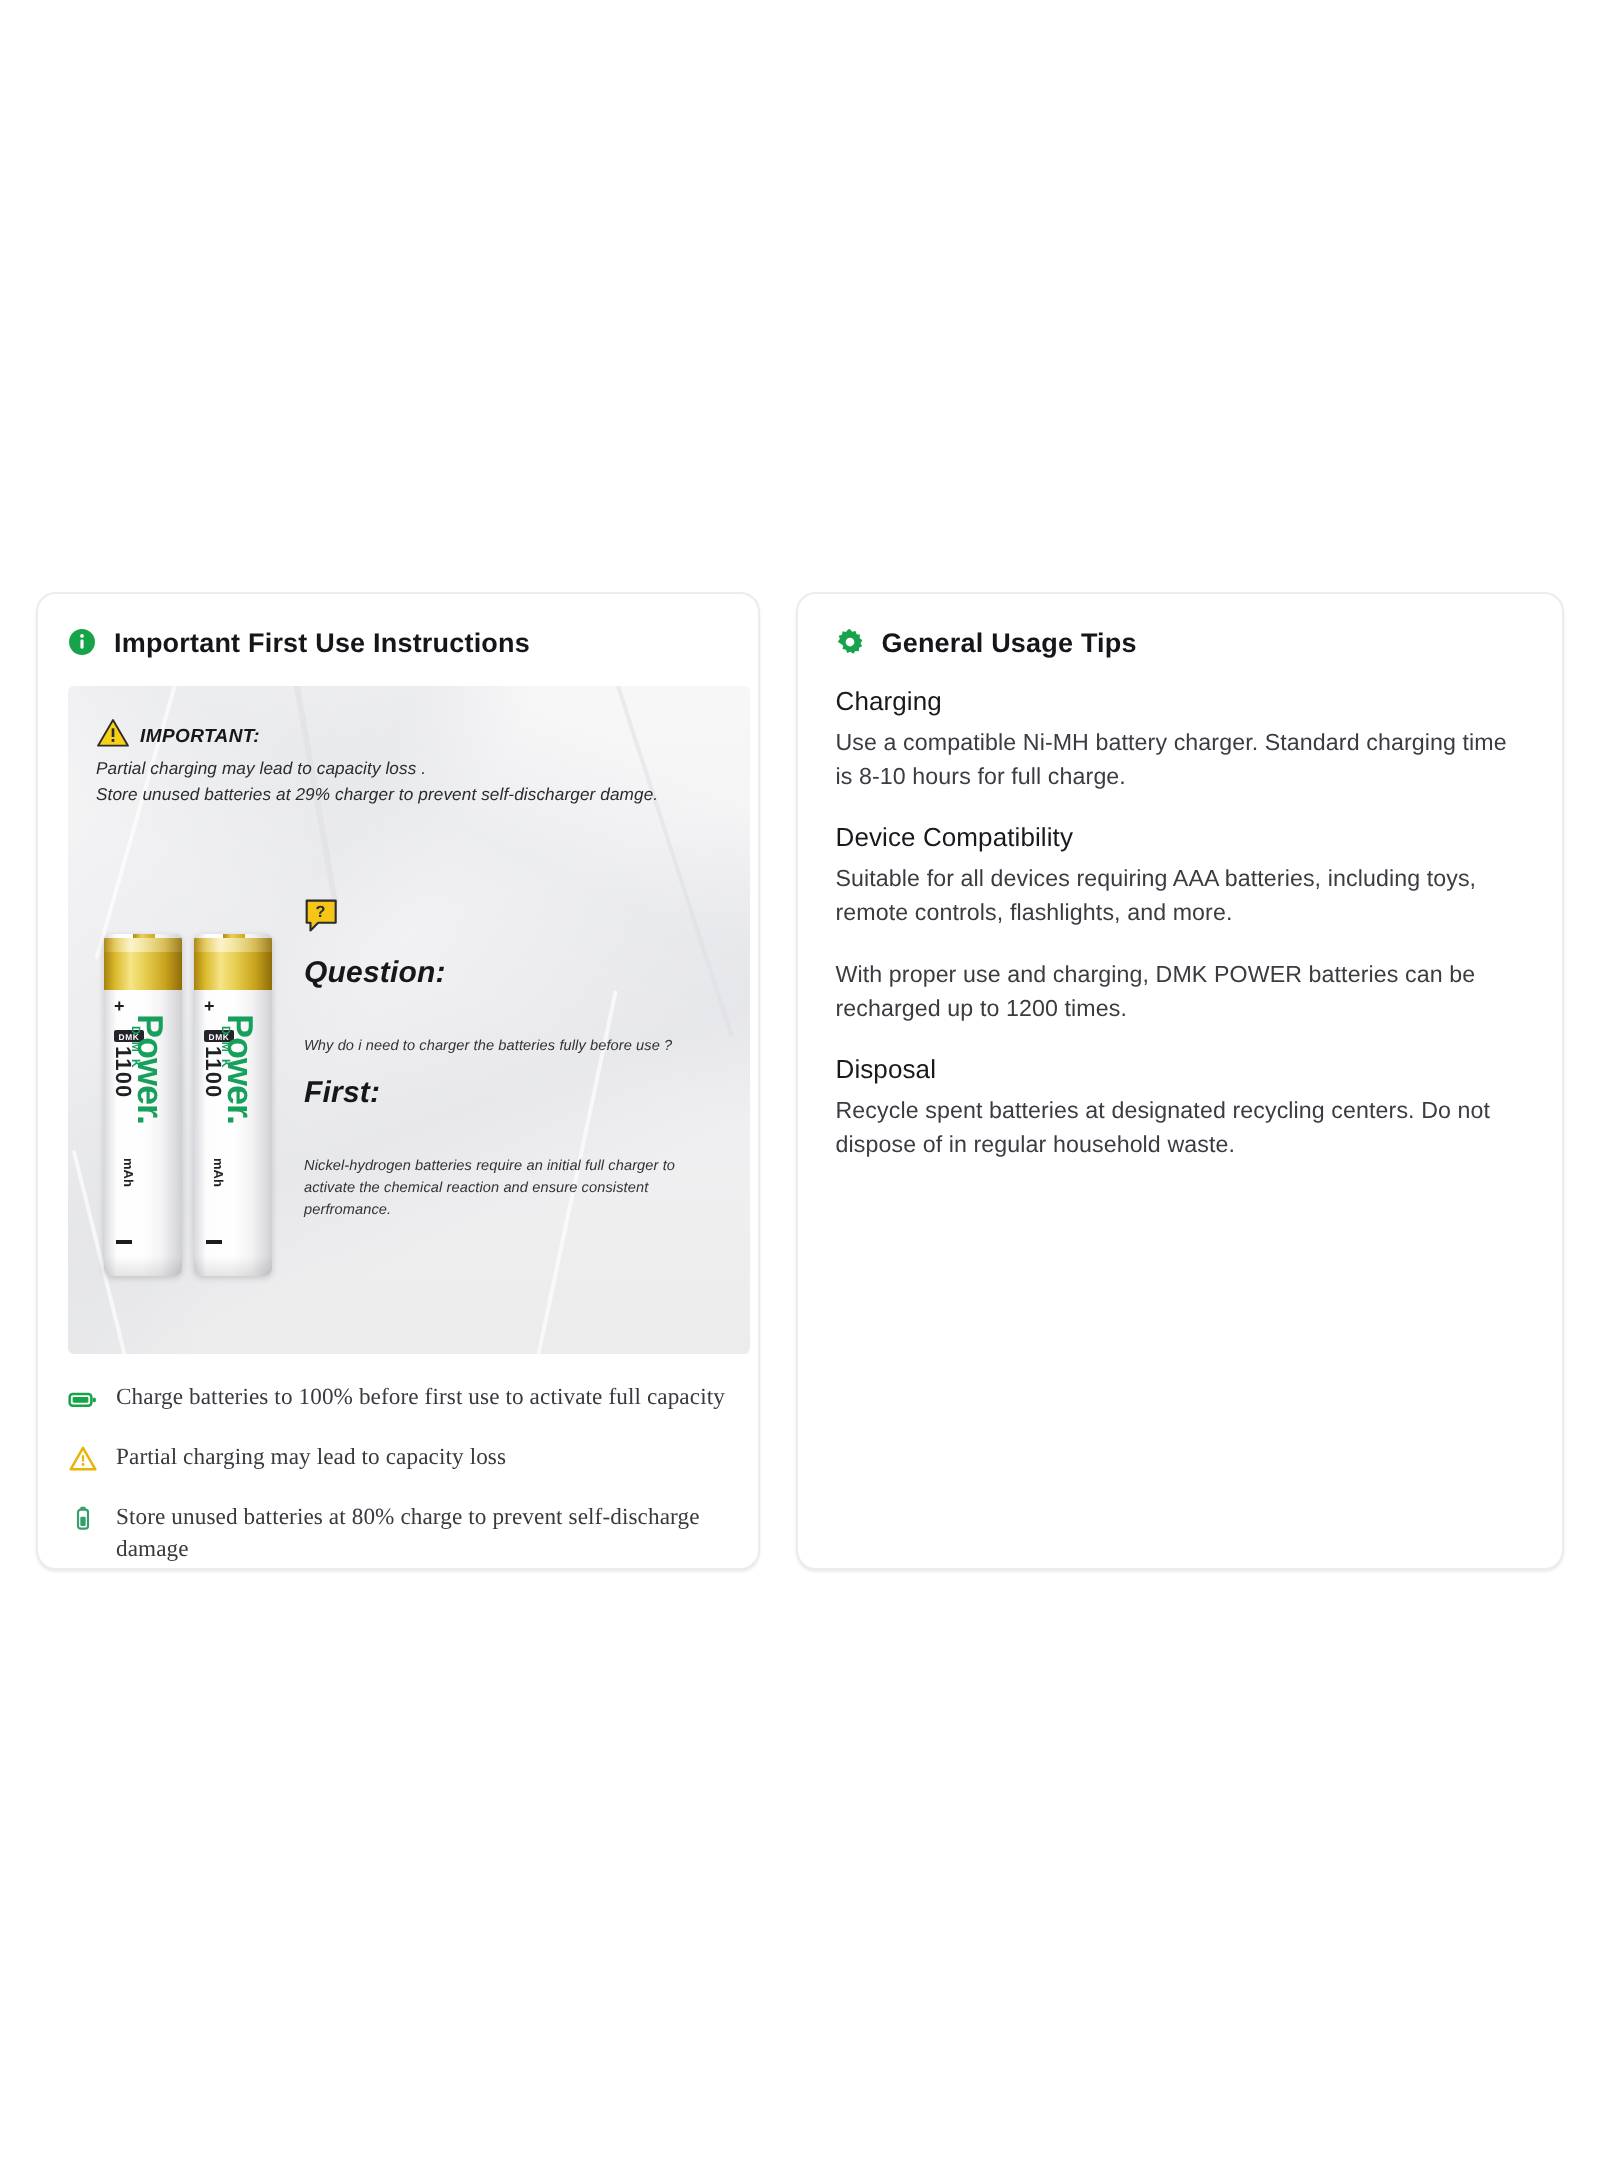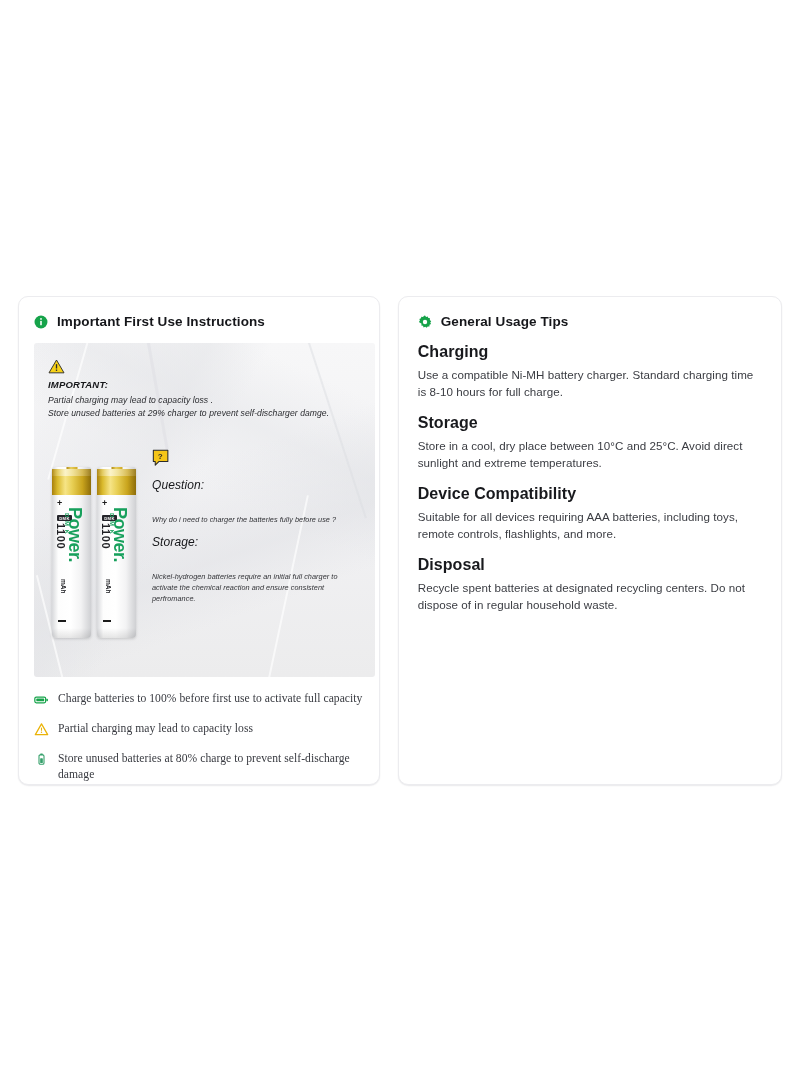--- a/index.html
+++ b/index.html
@@ -26,21 +26,21 @@
     border-radius: 10px;
     box-shadow: 0 1px 2px rgba(16,24,40,.05), 0 1px 1px rgba(16,24,40,.04);
     height: 489px;
     overflow: hidden;
   }
   .card-left  { width: 373px; padding: 17px 15px 0 15px; }
   .card-right { width: 396px; padding: 17px 19px 0 19px; }
 
   
   .card-header {
-    display: flex; align-items: center; gap: 9px;
+    display: flex; gap: 9px;
     margin-bottom: 14px;
   }
   .card-title {
     font-size: 13.5px; font-weight: bold; color: #15161a;
     letter-spacing: .1px;
   }
   .hdr-icon { width: 14px; height: 14px; flex: 0 0 14px; display: block; }
 
   
   .product-image {
@@ -59,21 +59,21 @@
     transform-origin: center;
   }
   .pi-c1 { left: 38px; top: -40px;  width: 2px; height: 180px; transform: rotate(16deg); }
   .pi-c2 { left: 120px; top: -30px; width: 3px; height: 140px; transform: rotate(-10deg); background: rgba(222,223,227,.55); }
   .pi-c3 { left: 250px; top: 150px; width: 2px; height: 220px; transform: rotate(12deg); }
   .pi-c4 { left: 300px; top: -20px; width: 2px; height: 200px; transform: rotate(-18deg); background: rgba(220,221,225,.5); }
   .pi-c5 { left: 20px;  top: 230px; width: 2px; height: 150px; transform: rotate(-14deg); }
 
   
   .important-block { position: absolute; left: 14px; top: 16px; width: 318px; }
-  .important-head { display: flex; align-items: flex-start; gap: 5px; margin-bottom: 4px; flex-direction: column; }
+  .important-head { display: flex; align-items: flex-end; gap: 5px; margin-bottom: 4px; }
   .warn-tri { width: 17px; height: 15px; display: block; }
   .important-label {
     font-size: 9.5px; font-weight: bold; font-style: italic;
     color: #16171a; letter-spacing: .2px;
   }
   .important-lines {
     font-size: 8.6px; font-style: italic; color: #2a2b2f;
     line-height: 1.52; letter-spacing: .05px;
   }
 
@@ -143,21 +143,21 @@
   }
   .bat-bottom-shade {
     position: absolute; left: 0; bottom: 0; width: 100%; height: 10px;
     background: linear-gradient(180deg, rgba(0,0,0,0), rgba(0,0,0,.1));
   }
 
   
   .qa-block { position: absolute; left: 118px; top: 106px; width: 210px; }
   .qa-icon { width: 21px; height: 21px; display: block; margin-bottom: 8px; }
   .qa-label {
-    font-size: 12px; font-weight: normal; font-style: italic;
+    font-size: 15px; font-weight: bold; font-style: italic;
     color: #16171a; margin-bottom: 3px; letter-spacing: .1px;
   }
   .qa-text {
     font-size: 7.3px; font-style: italic; color: #313236;
     line-height: 1.5; margin-bottom: 9px; letter-spacing: .05px; margin-top: 23px;
   }
 
   
   .bullets { margin-top: 14px; }
   .bullet {
@@ -168,21 +168,21 @@
   .bullet-icon { width: 15px; height: 15px; flex: 0 0 15px; margin-top: 1px; }
   .bullet-text {
     font-size: 11.6px; color: #383a40; line-height: 1.45;
     letter-spacing: .05px;
   }
 
   
   .tip { margin-bottom: 14px; }
   .tip:last-child { margin-bottom: 0; }
   .tip-title {
-    font-size: 16px; font-weight: bold; color: #18191d;
+    font-size: 13px; font-weight: normal; color: #18191d;
     margin-bottom: 5px; letter-spacing: .05px;
   }
   .tip-body {
     font-size: 11.6px; color: #3a3c42; line-height: 1.47;
     letter-spacing: .05px;
   }
 </style>
 </head>
 <body>
 
@@ -252,21 +252,21 @@
           </div>
         </div>
 
         <div class="qa-block">
           <svg class="qa-icon" viewBox="0 0 22 22">
             <path d="M1.4 1.4 H16.6 V13 H7.4 L3.4 17 V13 H1.4 Z" fill="#f5c518" stroke="#2b2b2b" stroke-width="1.1" stroke-linejoin="round"></path>
             <text x="8.6" y="10" font-family="Liberation Sans, sans-serif" font-size="8.5" font-weight="bold" fill="#2b2b2b" text-anchor="middle">?</text>
           </svg>
           <div class="qa-label">Question:</div>
           <div class="qa-text">Why do i need to charger the batteries fully before use ?</div>
-          <div class="qa-label">Storage:</div>
+          <div class="qa-label">First:</div>
           <div class="qa-text">Nickel-hydrogen batteries require an initial full charger to activate the chemical reaction and ensure consistent perfromance.</div>
         </div>
       </div>
 
       <div class="bullets">
         <div class="bullet">
           <svg class="bullet-icon" viewBox="0 0 18 18">
             <rect x="1" y="6" width="13" height="7" rx="1.8" fill="none" stroke="#16a34a" stroke-width="1.5"></rect>
             <rect x="2.8" y="7.8" width="9.4" height="3.4" rx=".8" fill="#16a34a"></rect>
             <rect x="14.8" y="8.2" width="1.9" height="2.8" rx=".8" fill="#16a34a"></rect>
@@ -301,28 +301,25 @@
         </svg>
         <div class="card-title">General Usage Tips</div>
       </div>
 
       <div class="tips">
         <div class="tip">
           <div class="tip-title">Charging</div>
           <div class="tip-body">Use a compatible Ni-MH battery charger. Standard charging time is 8-10 hours for full charge.</div>
         </div>
         <div class="tip">
-          <div class="tip-title">Storage</div>
-          <div class="tip-body">Store in a cool, dry place between 10°C and 25°C. Avoid direct sunlight and extreme temperatures.</div>
-        </div>
-        <div class="tip">
           <div class="tip-title">Device Compatibility</div>
           <div class="tip-body">Suitable for all devices requiring AAA batteries, including toys, remote controls, flashlights, and more.</div>
         </div>
         <div class="tip">
+          <div class="tip-body">With proper use and charging, DMK POWER batteries can be recharged up to 1200 times.</div>
         </div>
         <div class="tip">
           <div class="tip-title">Disposal</div>
           <div class="tip-body">Recycle spent batteries at designated recycling centers. Do not dispose of in regular household waste.</div>
         </div>
       </div>
     </div>
 
   </div>
 </div>

